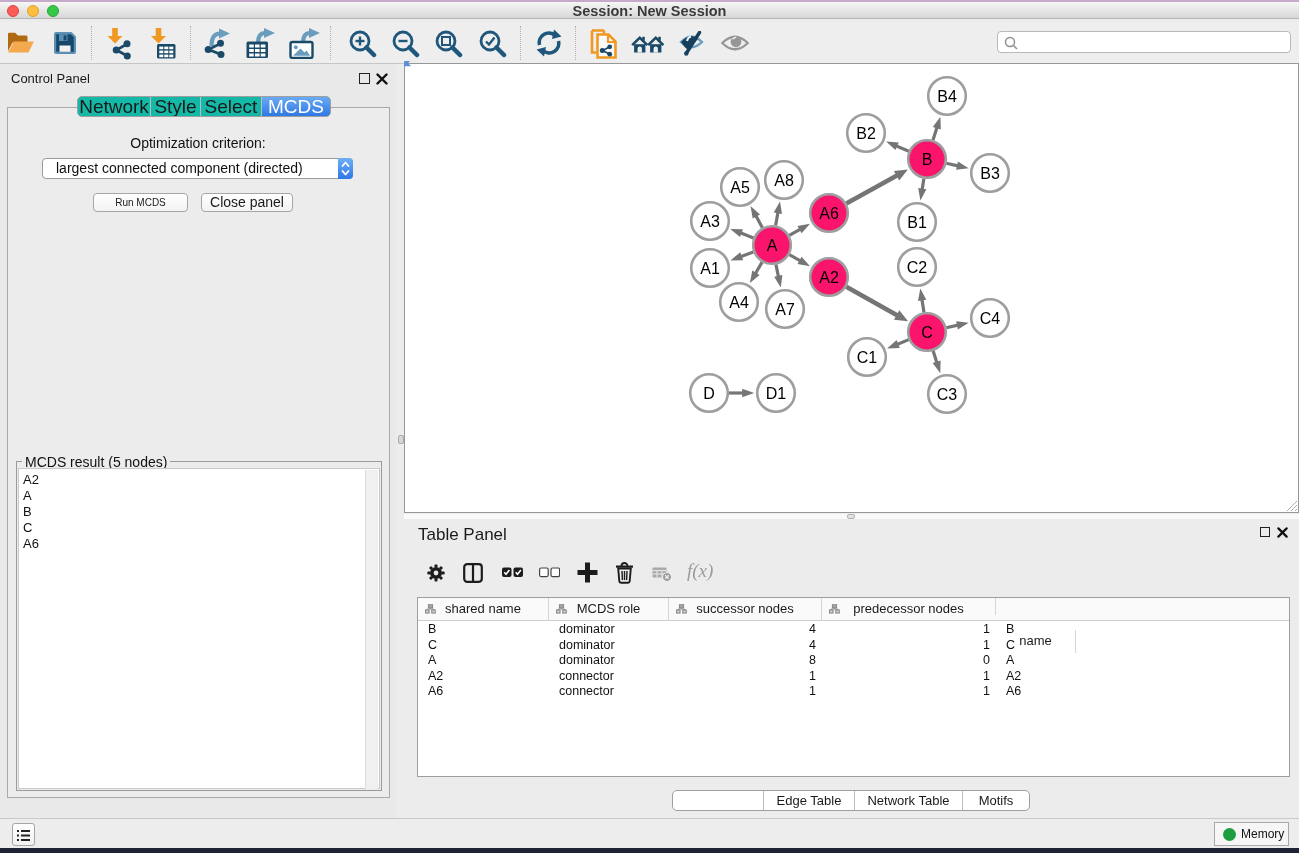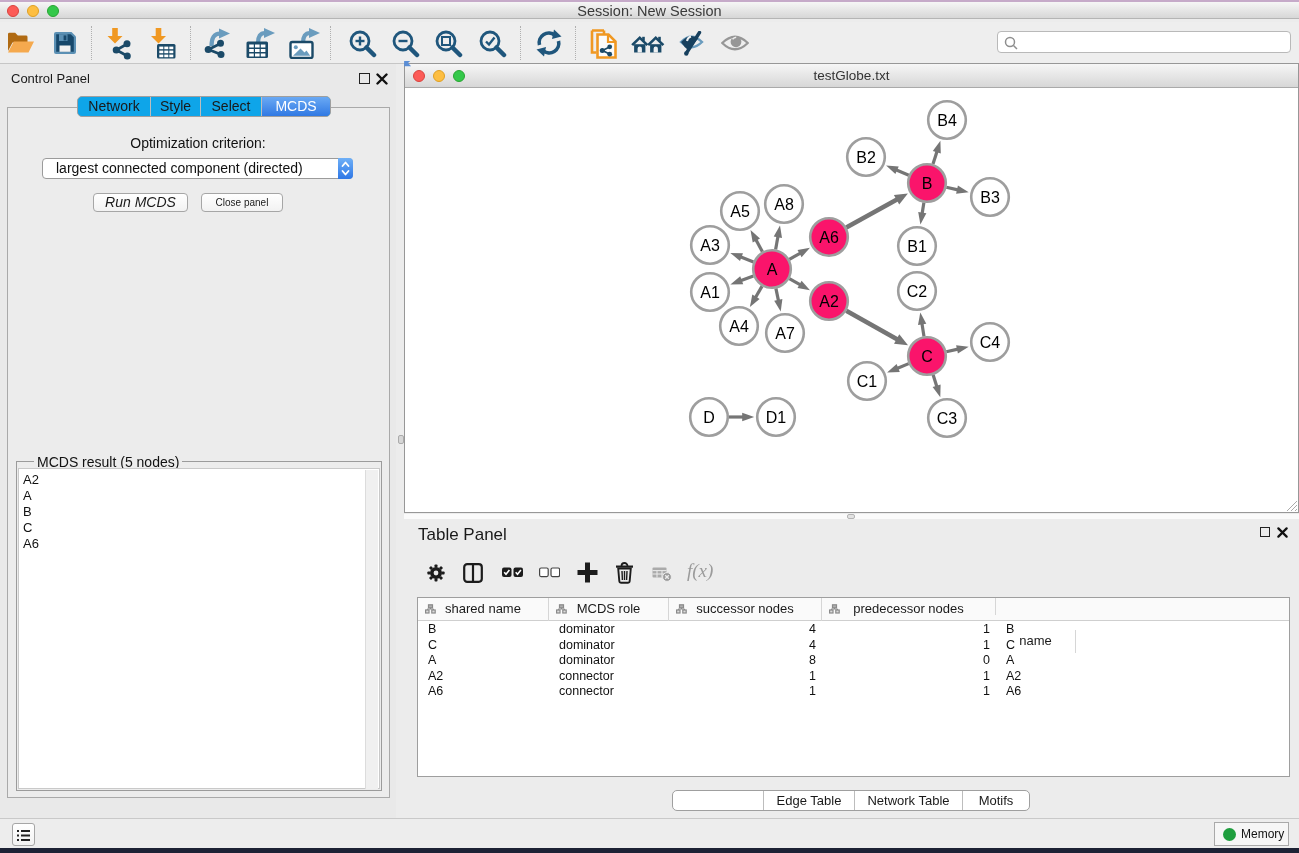--- a/index.html
+++ b/index.html
@@ -6,21 +6,21 @@
 .abs{position:absolute;}
 .light{width:12px;height:12px;border-radius:50%;display:inline-block;}
 .titlebar{background:linear-gradient(#f6f6f6,#d7d7d7);border-bottom:1px solid #aaa;}
 .sep{width:1px;border-left:1px dotted #b0b0b0;height:34px;top:4px;}
 .btn{background:linear-gradient(#ffffff,#f2f2f2);border:1px solid #a6a6a6;border-radius:4px;text-align:center;}
 </style></head>
 <body>
 
 <div class="abs" style="left:0;top:0;width:1299px;height:2px;background:#c6aac9;"></div>
 
-<div class="abs titlebar" style="left:0;top:2px;width:1299px;height:17px;border-bottom:1px solid #b5b5b5;">
+<div class="abs titlebar" style="left:0;top:2px;width:1299px;height:17px;border-bottom:1px solid #b5b5b5;font-weight:bold;">
   <span class="light" style="position:absolute;left:7px;top:3px;background:#fc5b57;border:1px solid #d8433e;"></span>
   <span class="light" style="position:absolute;left:27px;top:3px;background:#fdbe41;border:1px solid #dfa023;"></span>
   <span class="light" style="position:absolute;left:47px;top:3px;background:#34c84a;border:1px solid #28a532;"></span>
   <div style="text-align:center;line-height:19px;color:#3a3a3a;font-size:14.5px;">Session: New Session</div>
 </div>
 
 <div class="abs" style="left:0;top:22px;width:1299px;height:42px;background:#eeeeee;border-bottom:1px solid #c6c6c6;" id="toolbar">
 
   <svg class="abs" style="left:7px;top:9px;" width="28" height="23" viewBox="0 0 28 23">
     <path d="M1 20 V3.2 Q1 1.8 2.4 1.8 H8.2 L10.8 4.6 H19 Q20.5 4.6 20.5 6 V11.5 H5.5 Z" fill="#b06a12"></path>
@@ -190,62 +190,56 @@
 
 <div class="abs" style="left:0;top:64px;width:396px;height:754px;background:#e9e9e9;padding-left:46px;">
   <div class="abs" style="left:11px;top:7px;font-size:13px;color:#1a1a1a;">Control Panel</div>
   <div class="abs" style="left:359px;top:9px;width:11px;height:11px;border:1.5px solid #222;"></div>
   <svg class="abs" style="left:376px;top:9px;" width="12" height="12" viewBox="0 0 12 12">
       <path d="M1.5 1.5 L10.5 10.5 M10.5 1.5 L1.5 10.5" stroke="#111" stroke-width="2.4" stroke-linecap="round"></path>
     </svg>
 
   <div class="abs" style="left:7px;top:43px;width:383px;height:691px;border:1px solid #a9a9a9;background:#ececec;"></div>
 
-  <div class="abs" style="left:77px;top:32px;height:21px;display:flex;border:1px solid #9f9f9f;border-radius:5px;overflow:hidden;background:#0ea5e9;font-size:14px;">
+  <div class="abs" style="left:77px;top:32px;height:21px;display:flex;border:1px solid #9f9f9f;border-radius:5px;overflow:hidden;background:#14b8a6;font-size:19px;">
     <div style="width:73px;line-height:19px;text-align:center;border-right:1px solid #bdbdbd;">Network</div>
     <div style="width:50px;line-height:19px;text-align:center;border-right:1px solid #bdbdbd;">Style</div>
     <div style="width:61px;line-height:19px;text-align:center;border-right:1px solid #bdbdbd;">Select</div>
     <div style="width:68px;line-height:19px;text-align:center;background:linear-gradient(#6aa9f4,#3079e3);color:#fff;">MCDS</div>
   </div>
 
   <div class="abs" style="left:0;top:71px;width:396px;text-align:center;font-size:14px;color:#111;">Optimization criterion:</div>
 
   <div class="abs" style="left:42px;top:94px;width:311px;height:21px;background:#fff;border:1px solid #9b9b9b;border-radius:4px;">
     <div style="margin-left:13px;line-height:19px;font-size:14px;color:#111;">largest connected component (directed)</div>
     <div class="abs" style="right:-1px;top:-1px;width:15px;height:21px;background:linear-gradient(#6fb0f7,#2e77e6);border-radius:0 4px 4px 0;">
       <svg width="15" height="21" viewBox="0 0 15 21">
           <path d="M4.5 8 L7.5 4.5 L10.5 8" fill="none" stroke="#fff" stroke-width="1.8" stroke-linecap="round" stroke-linejoin="round"></path>
           <path d="M4.5 13 L7.5 16.5 L10.5 13" fill="none" stroke="#fff" stroke-width="1.8" stroke-linecap="round" stroke-linejoin="round"></path>
         </svg>
     </div>
   </div>
 
-  <div class="abs btn" style="left:93px;top:129px;width:95px;height:19px;line-height:17px;font-size:14px;font-style:italic;">Run MCDS</div>
-  <div class="abs btn" style="left:201px;top:129px;width:82px;height:19px;line-height:17px;font-size:10px;">Close panel</div>
+  <div class="abs btn" style="left:93px;top:129px;width:95px;height:19px;line-height:17px;font-size:10px;">Run MCDS</div>
+  <div class="abs btn" style="left:201px;top:129px;width:92px;height:19px;line-height:17px;font-size:14px;">Close panel</div>
 
   <div class="abs" style="left:16px;top:397px;width:366px;height:330px;border:1px solid #9b9b9b;"></div>
-  <div class="abs" style="left:22px;top:390px;background:#ececec;padding:0 3px;font-size:14px;color:#111;margin-left:12px;">MCDS result (5 nodes)</div>
+  <div class="abs" style="left:22px;top:390px;background:#ececec;padding:0 3px;font-size:14px;color:#111;">MCDS result (5 nodes)</div>
   <div class="abs" style="left:18px;top:404px;width:362px;height:321px;background:#fff;border:1px solid #c9c9c9;">
     <div style="position:absolute;right:1px;top:1px;width:13px;height:319px;background:#f0f0f0;border-left:1px solid #dcdcdc;"></div>
     <div style="padding:3px 0 0 4px;font-size:13px;line-height:16px;color:#111;">A2<br>A<br>B<br>C<br>A6</div>
   </div>
 </div>
 
 <div class="abs" style="left:398px;top:435px;width:6px;height:9px;background:#d6d6d6;border:1px solid #ababab;border-radius:2px;"></div>
 
 <svg class="abs" style="left:404px;top:60px;z-index:9;" width="9" height="7" viewBox="0 0 10 8">
     <path d="M0 7 L0 1 L7 1 L4.5 3.5 L8 7 Z" fill="#5b8ed6"></path>
   </svg>
 <div class="abs" style="left:404px;top:63px;width:895px;height:450px;border:1px solid #979797;background:#fff;">
-  <div class="titlebar" style="height:24px;position:relative;">
-    <span class="light" style="position:absolute;left:8px;top:6px;background:#fc5b57;border:1px solid #d8433e;"></span>
-    <span class="light" style="position:absolute;left:28px;top:6px;background:#fdbe41;border:1px solid #dfa023;"></span>
-    <span class="light" style="position:absolute;left:48px;top:6px;background:#34c84a;border:1px solid #28a532;"></span>
-    <div style="text-align:center;line-height:24px;font-size:13.5px;color:#333;">testGlobe.txt</div>
-  </div>
   <svg width="893" height="424" viewBox="405 88 893 424" style="display:block;">
     <g font-family="Liberation Sans, sans-serif">
 <line x1="762.4" y1="251.7" x2="755.4" y2="238.8" stroke="#757575" stroke-width="3.2"></line>
 <polygon points="750.5,230.1 760.0,238.6 752.7,242.6" fill="#757575"></polygon>
 <line x1="775.6" y1="249.5" x2="778.2" y2="235.3" stroke="#757575" stroke-width="3.2"></line>
 <polygon points="780.0,225.4 782.0,238.0 773.7,236.5" fill="#757575"></polygon>
 <line x1="753.5" y1="261.9" x2="739.7" y2="256.5" stroke="#757575" stroke-width="3.2"></line>
 <polygon points="730.3,252.9 743.0,253.3 740.0,261.1" fill="#757575"></polygon>
 <line x1="753.4" y1="275.9" x2="739.8" y2="280.9" stroke="#757575" stroke-width="3.2"></line>
 <polygon points="730.4,284.4 740.2,276.3 743.2,284.2" fill="#757575"></polygon>

